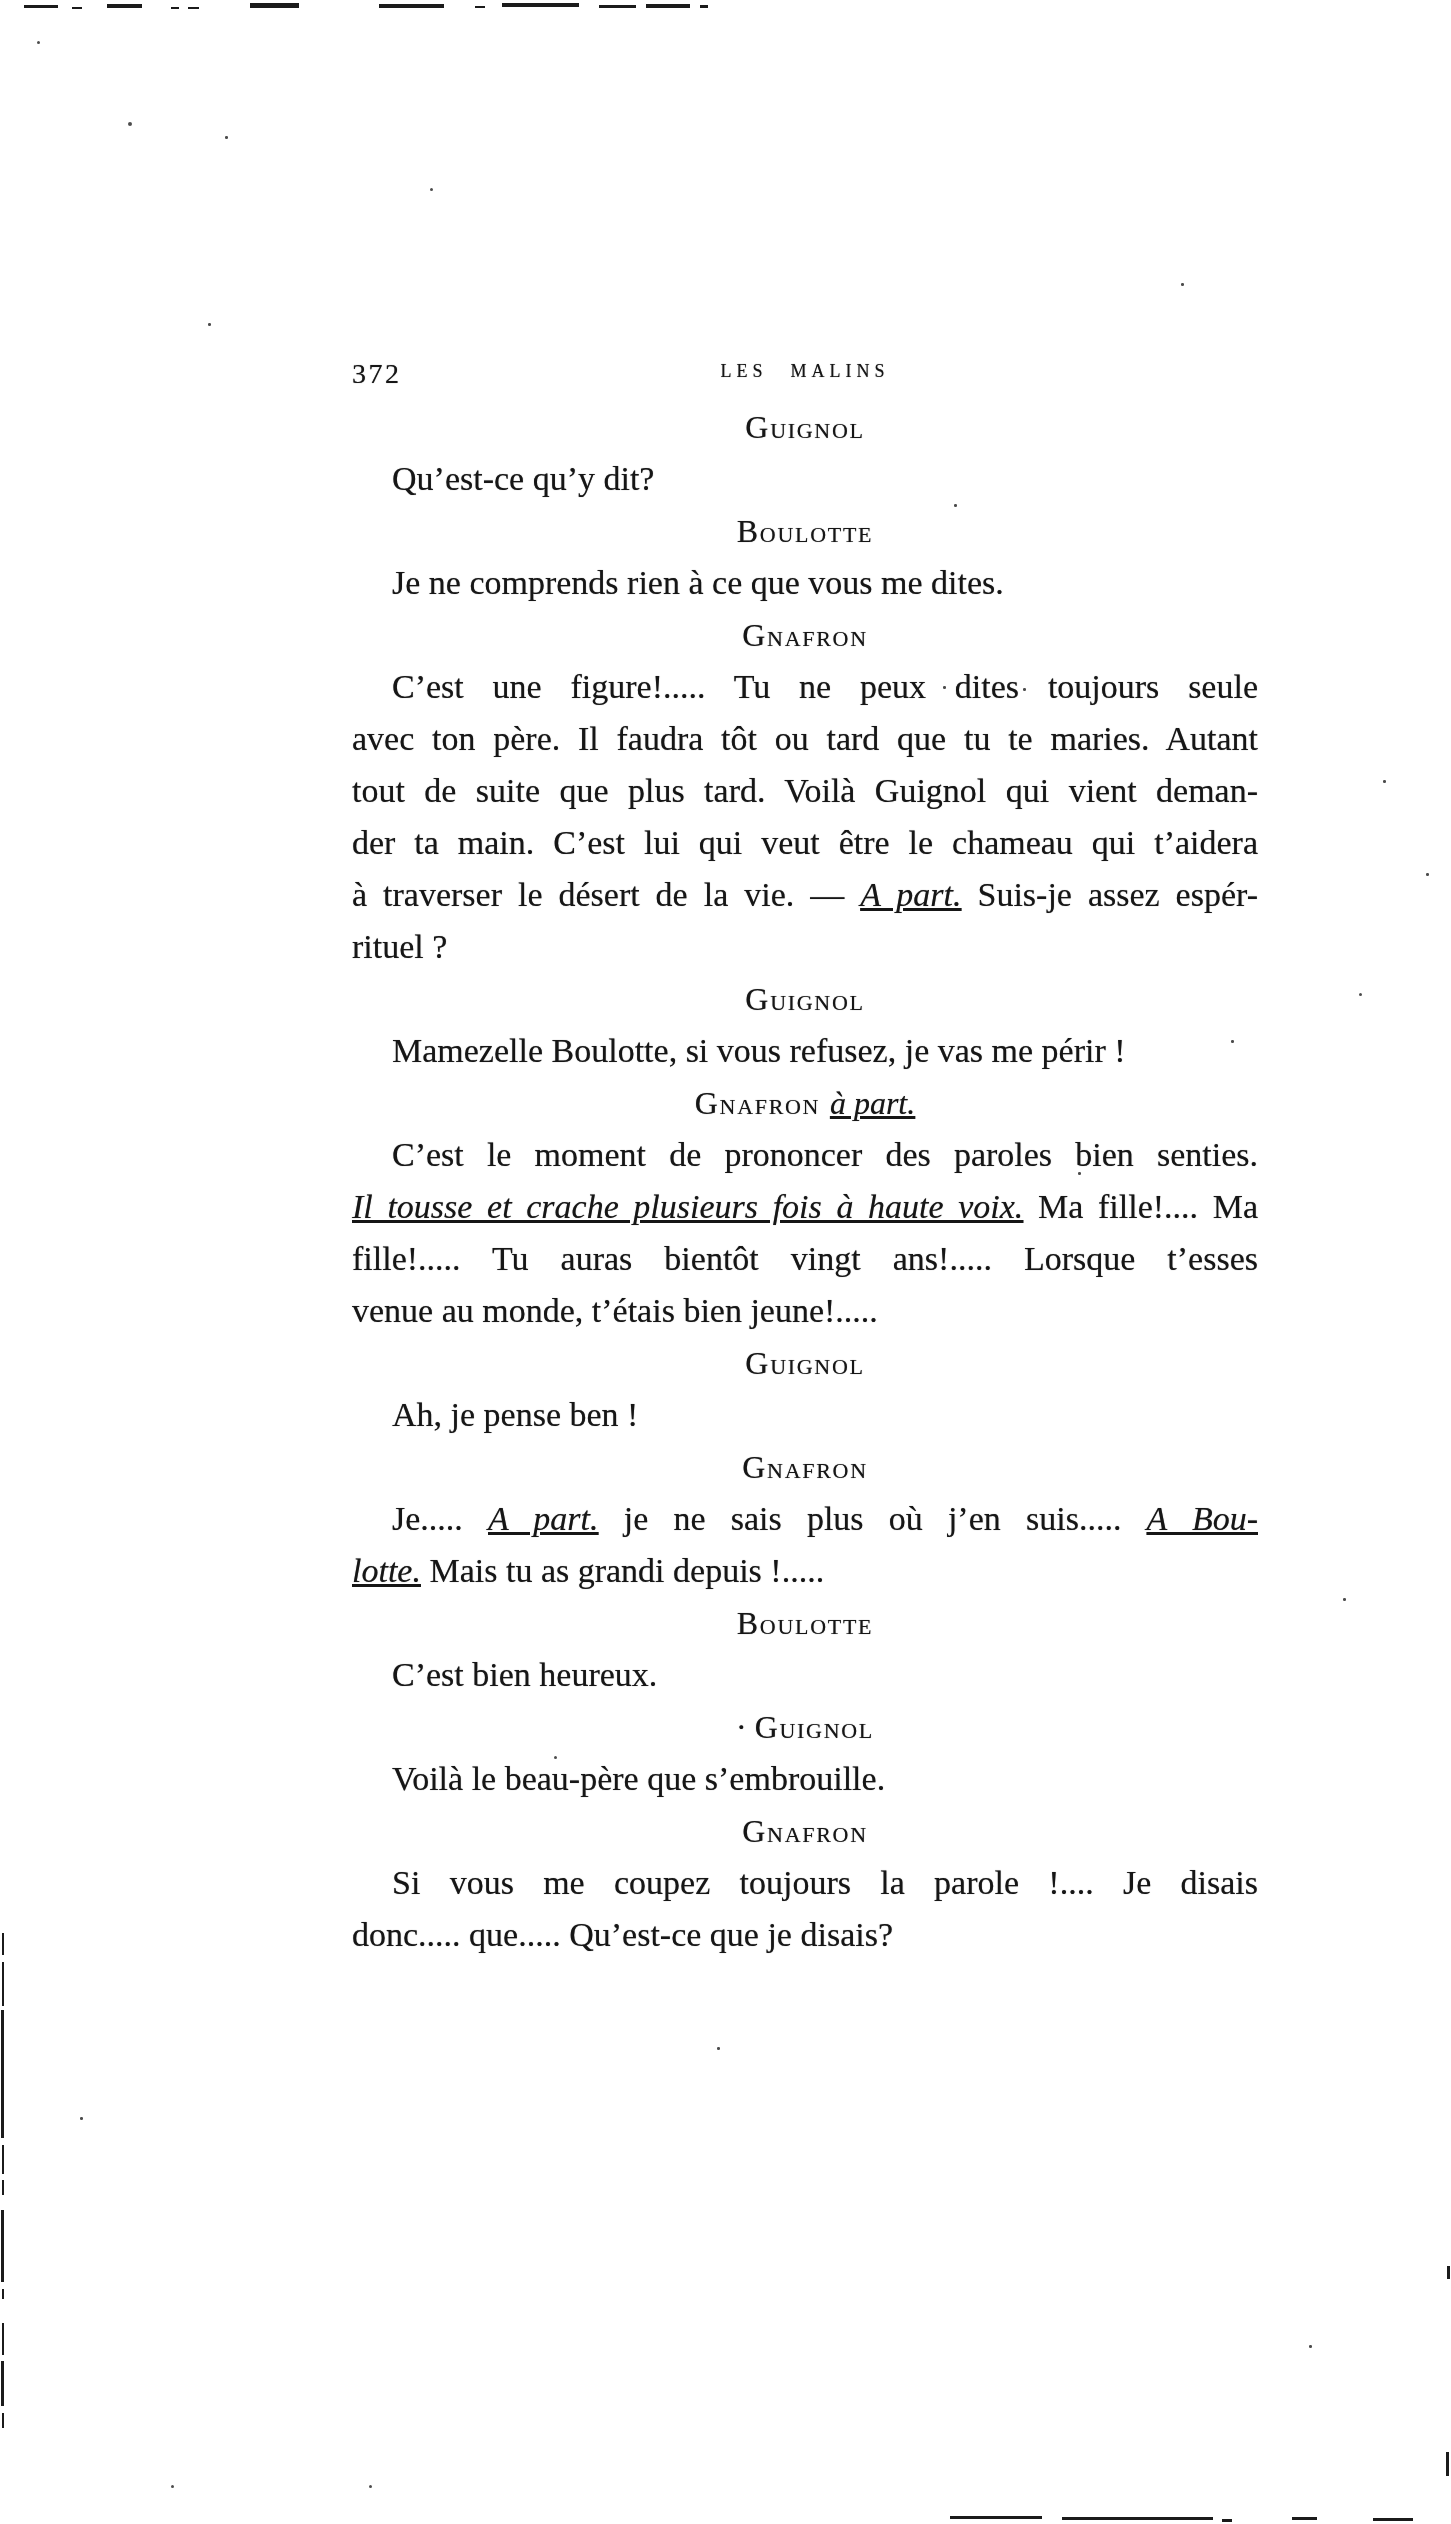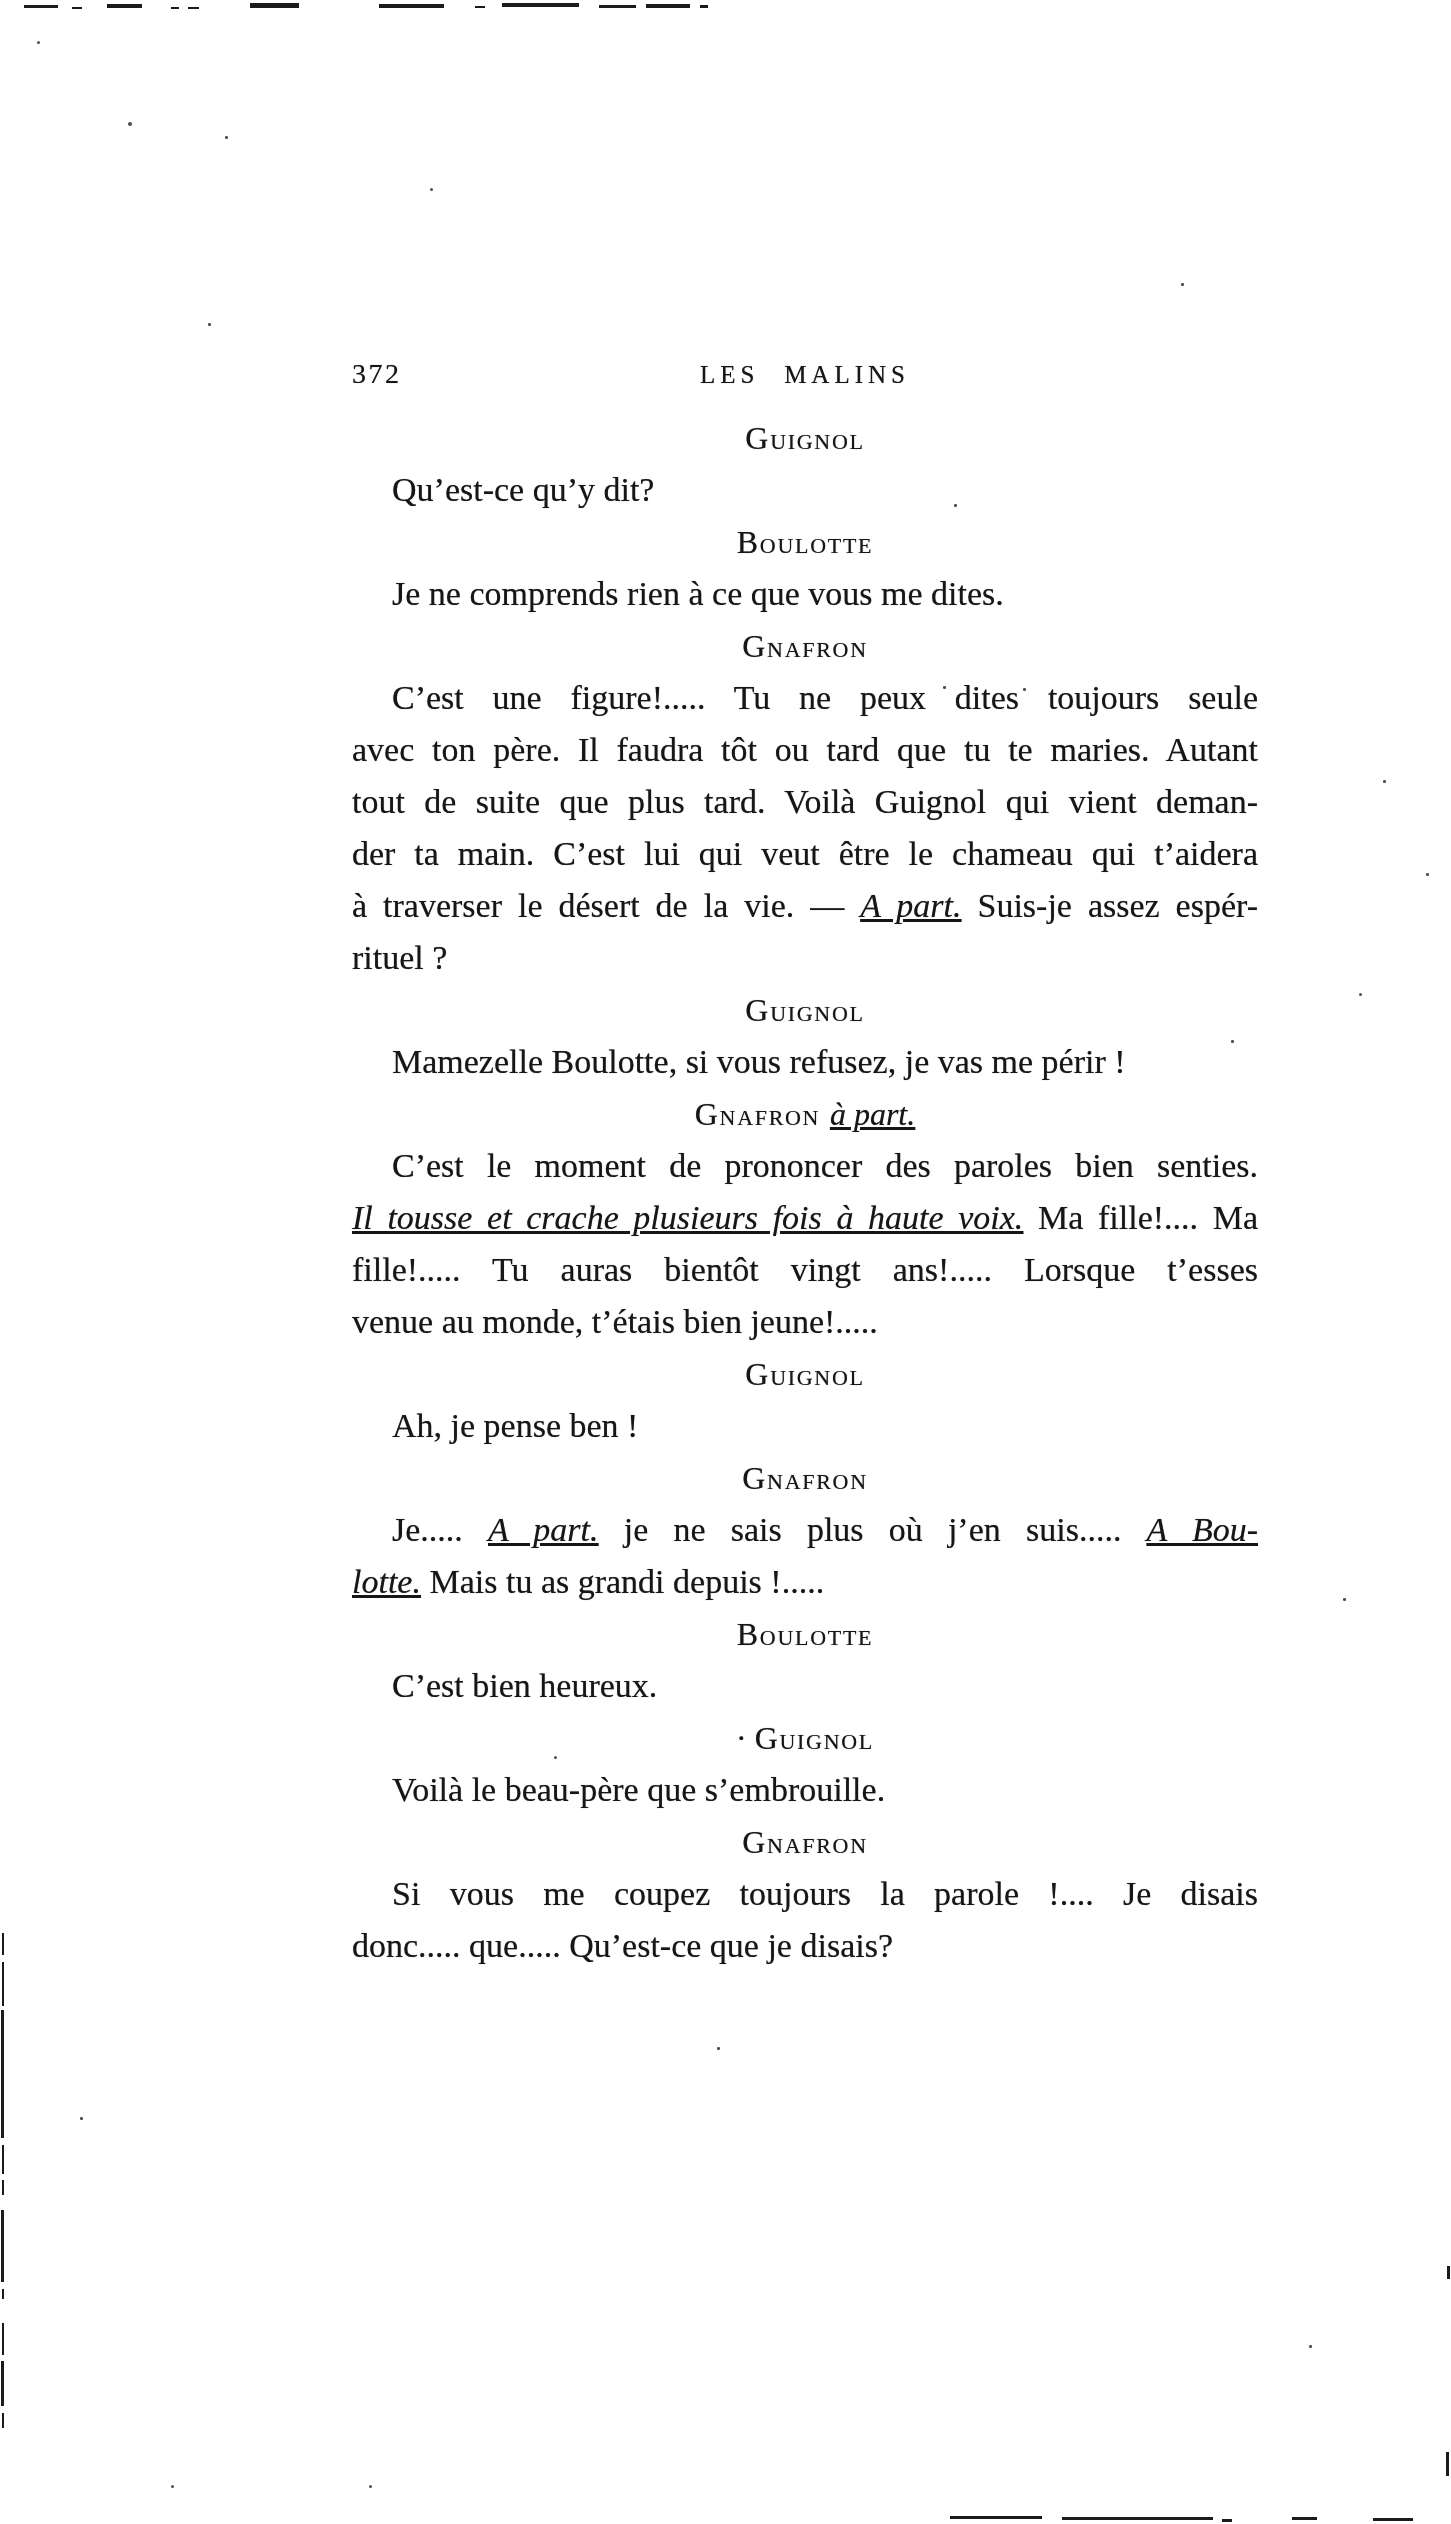--- a/index.html
+++ b/index.html
@@ -7,23 +7,23 @@
   body{
     width:1452px;height:2525px;position:relative;background:#ffffff;
     font-family:"Liberation Serif","DejaVu Serif",serif;color:#161616;
     overflow:hidden;
   }
   .page{position:absolute;left:0;top:0;width:1452px;height:2525px;background:#ffffff;overflow:hidden;}
   .text-col{position:absolute;left:352px;top:356px;width:906px;}
   .pg-header{position:relative;height:40px;}
   .pg-num{position:absolute;left:0;top:1.7px;font-size:28px;letter-spacing:2.5px;
     text-shadow:0 0 0.8px rgba(20,20,20,.65);}
-  .run-title{position:absolute;left:0;right:0;top:5px;text-align:center;font-size:25px;
+  .run-title{position:absolute;left:0;right:0;top:5px;text-align:center;font-size:18px;
     letter-spacing:5px;word-spacing:13.4px;text-shadow:0 0 0.8px rgba(20,20,20,.65);}
-  #text-blocks{margin-top:16px;}
+  #text-blocks{margin-top:5px;}
   .tl{height:52px;line-height:52px;font-size:34px;text-shadow:0 0 0.8px rgba(20,20,20,.6);}
   .tl.justify{text-align:justify;text-align-last:justify;}
   .tl.indent{text-indent:40px;}
   .tl.heading{text-align:center;font-size:32px;text-indent:0;}
   .sc{font-variant:small-caps;letter-spacing:1.7px;}
   .it{font-style:italic;text-decoration:underline;}
   .mark{position:absolute;background:#1b1b1b;}
   .speck{position:absolute;background:#1f1f1f;border-radius:50%;opacity:.8;}
 </style>
 </head>

